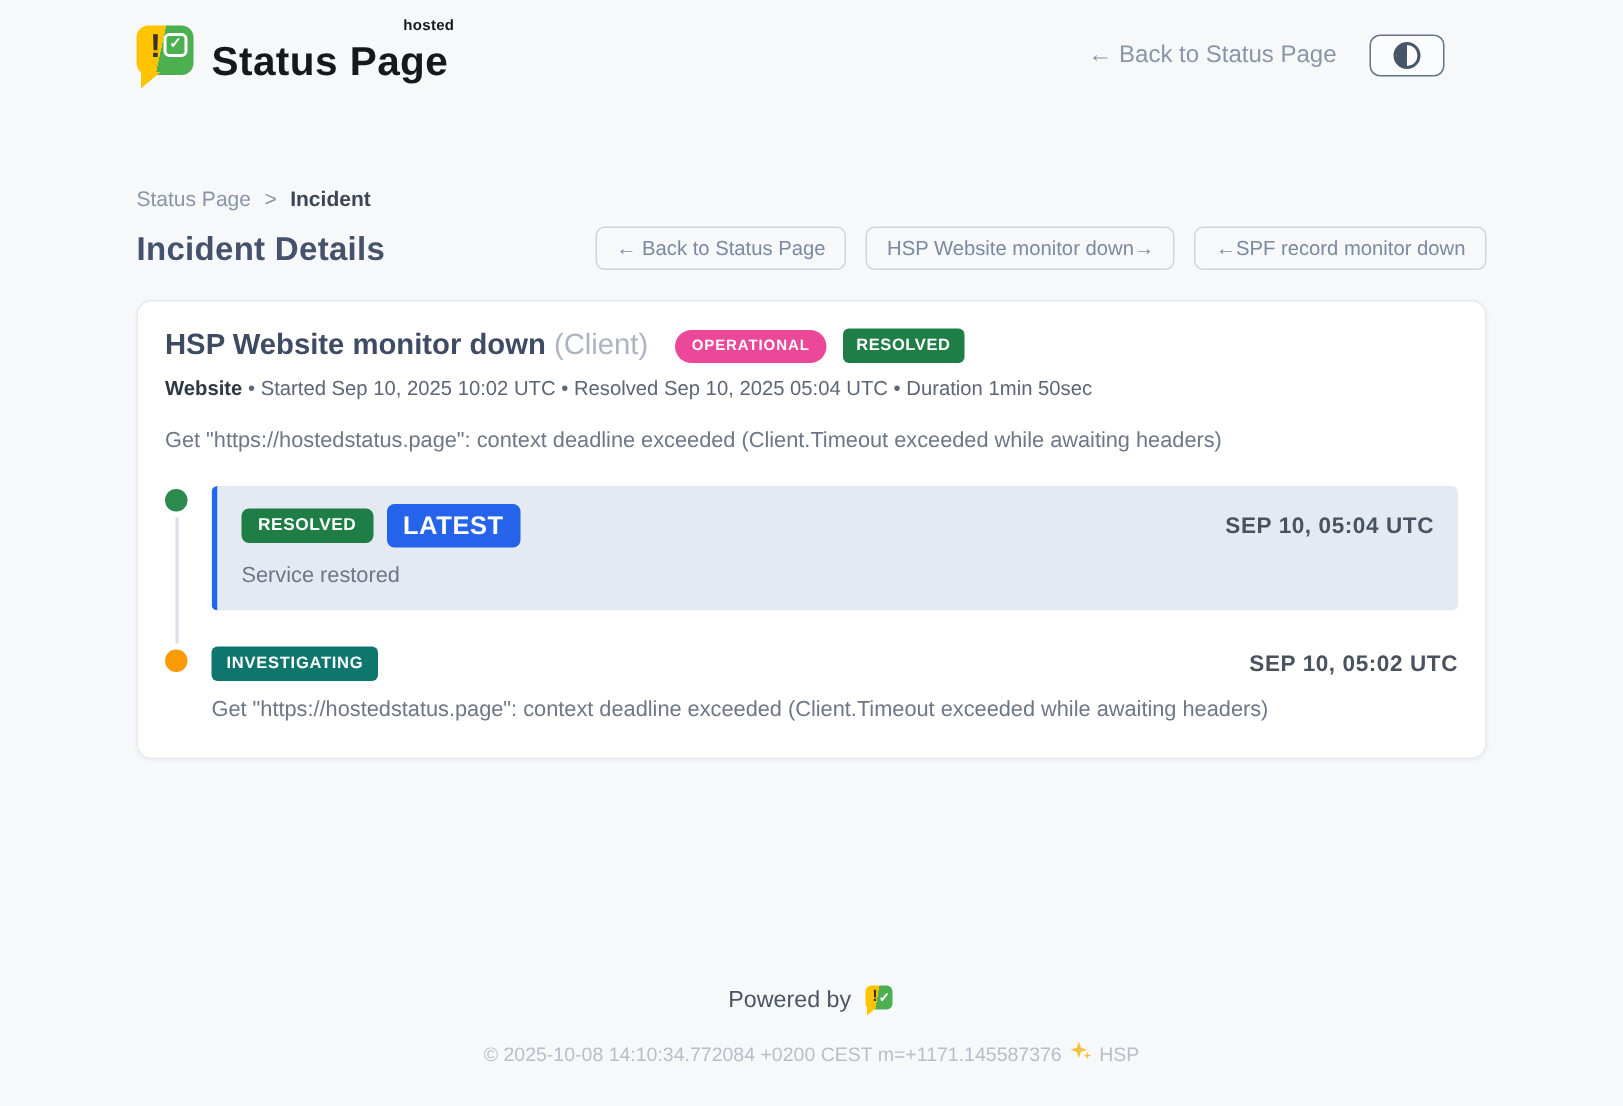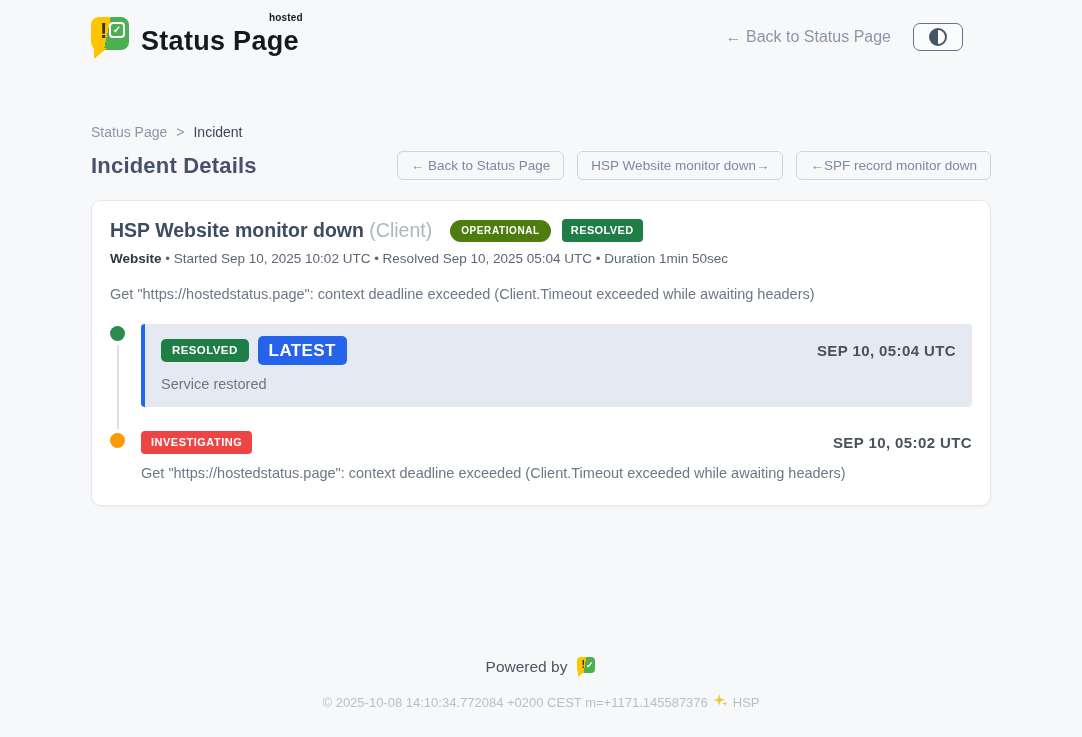--- a/index.html
+++ b/index.html
@@ -27,34 +27,34 @@
   .header-right{display:flex;align-items:center;gap:22px;padding-right:28px;}
   .back-link{color:#8a96a8;font-size:16px;text-decoration:none;cursor:pointer;}
   .toggle-btn{width:50px;height:28px;border:1px solid #64748b;border-radius:7px;background:#fbfcfe;
               display:flex;align-items:center;justify-content:center;cursor:pointer;}
   .contrast-icon{width:14px;height:14px;border-radius:50%;border:2px solid #475569;
                  background:linear-gradient(90deg,#475569 50%,#ffffff 50%);}
 
   
   .breadcrumb{margin-top:64px;font-size:14px;color:#8a96a8;display:flex;gap:9px;align-items:center;}
   .crumb-link{cursor:pointer;}
-  .crumb-current{color:#3c4657;font-weight:400;}
+  .crumb-current{color:#3c4657;font-weight:700;}
   .title-row{display:flex;justify-content:space-between;align-items:center;margin-top:11px;}
   .page-title{font-size:22px;color:#46526b;font-weight:700;margin:0;letter-spacing:.2px;}
   .nav-buttons{display:flex;gap:13px;}
   .nav-btn{border:1px solid #ccd4e0;border-radius:6px;background:transparent;color:#7b89a1;
            font-size:13.5px;padding:6px 13px;font-family:inherit;cursor:pointer;white-space:nowrap;}
 
   
   .card{margin-top:20px;background:#ffffff;border:1px solid #e6e9f0;border-radius:10px;
         padding:18px 18px 24px;box-shadow:0 1px 3px rgba(20,30,60,0.05);}
   .card-title{font-size:19.5px;font-weight:700;color:#3e4b63;margin:0;}
   .component{color:#aeb5c2;font-weight:400;}
   .badge{display:inline-block;color:#fff;font-weight:700;line-height:1;}
-  .badge-operational{background:#4d7c0f;font-size:10px;letter-spacing:.6px;padding:6px 11px;
+  .badge-operational{background:#ec4899;font-size:10px;letter-spacing:.6px;padding:6px 11px;
                      border-radius:999px;margin-left:18px;vertical-align:3px;}
   .badge-resolved-title{background:#1e7e46;font-size:11px;letter-spacing:.4px;padding:6px 9px;
                         border-radius:4px;margin-left:11px;vertical-align:3px;}
   .meta{margin-top:9px;font-size:13.5px;color:#5c6675;}
   .meta-component{color:#2f3744;font-weight:700;}
   .description{margin-top:20px;font-size:14.5px;color:#6e7787;}
 
   
   .timeline{margin-top:22px;position:relative;}
   .timeline-line{position:absolute;left:7px;top:18px;bottom:46px;width:2px;background:#dcdfe6;}
@@ -63,21 +63,21 @@
   .t-dot{width:15px;height:15px;border-radius:50%;flex:0 0 15px;margin-top:2px;
          box-shadow:0 0 0 4px #fff;position:relative;z-index:1;}
   .dot-green{background:#2b8a4e;}
   .dot-orange{background:#fb9a02;}
   .t-content{flex:1;min-width:0;}
   .t-box{background:#e4e9f2;border-left:4px solid #2166ee;border-radius:4px;padding:12px 16px 15px;}
   .t-head{display:flex;align-items:center;gap:9px;}
   .t-time{margin-left:auto;font-size:15px;font-weight:700;color:#49525f;letter-spacing:.4px;}
   .badge-resolved{background:#1e7e46;font-size:11.5px;padding:6px 11px;border-radius:5px;letter-spacing:.4px;}
   .badge-latest{background:#2563eb;font-size:17px;padding:6px 11px;border-radius:5px;letter-spacing:.4px;}
-  .badge-investigating{background:#ef4444;font-size:11px;padding:6px 10px;border-radius:4px;letter-spacing:.5px;}
+  .badge-investigating{background:#0f766e;font-size:11px;padding:6px 10px;border-radius:4px;letter-spacing:.5px;}
   .t-msg{margin-top:11px;font-size:14.5px;color:#6e7787;}
 
   
   .footer{margin-top:150px;text-align:right;}
   .powered{display:flex;align-items:center;justify-content:center;gap:9px;
            font-size:15.5px;color:#4b5563;}
   .mini-logo{position:relative;width:20px;height:22px;display:inline-block;}
   .mini-bubble{position:absolute;top:1px;left:1px;width:18px;height:16px;border-radius:4px;
                background:linear-gradient(100deg,#ffc400 45%,#4caf50 45%);}
   .mini-tail{position:absolute;left:2px;top:16px;width:0;height:0;

